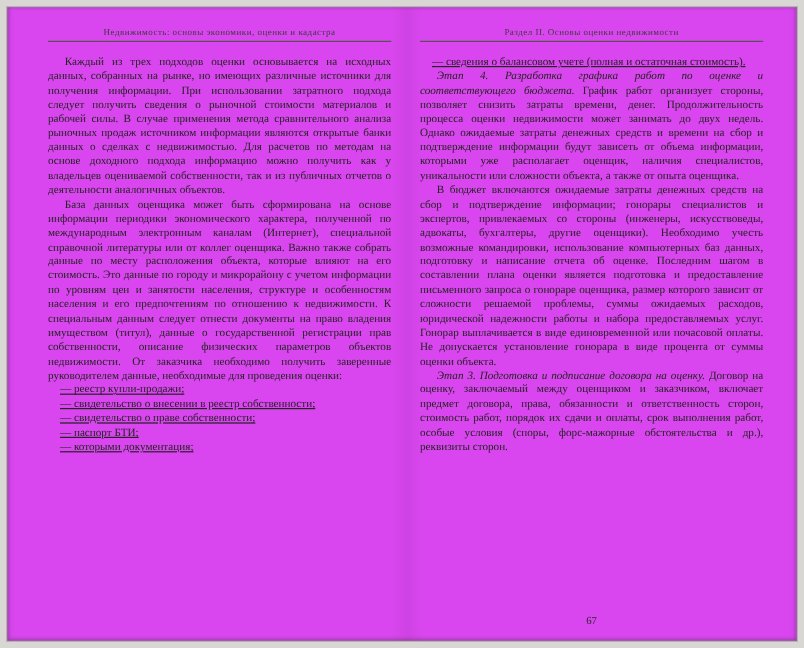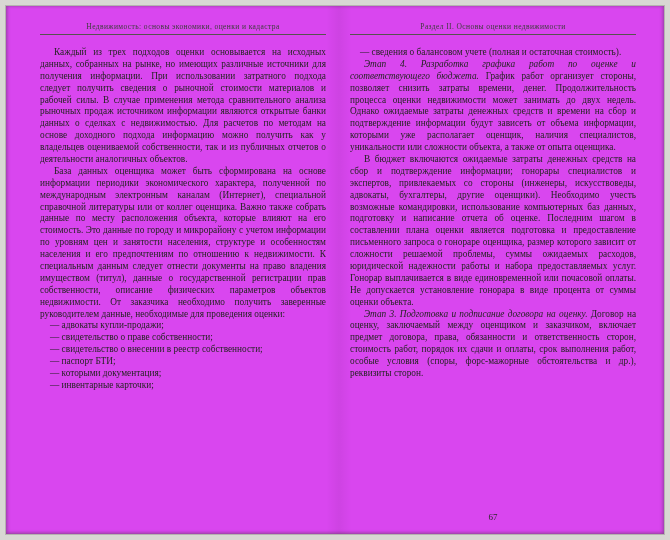--- a/index.html
+++ b/index.html
@@ -45,21 +45,21 @@
     white-space: nowrap;
     overflow: hidden;
   }
   .body-text {
     font-size: 9.3px;
     line-height: 1.28;
     text-align: justify;
     color: #242422;
   }
   .body-text p { margin: 0; text-indent: 14px; }
-  .doc-list { margin: 0; }
+  .doc-list { margin: 0; text-decoration: underline; }
   .list-item {
     padding-left: 24px;
     text-indent: -14px;
     text-align: left;
   }
   .stage-lead { font-style: italic; margin-top: 21px; }
   .page-number {
     position: absolute;
     bottom: 0;
     left: 0; right: 0;
@@ -75,26 +75,25 @@
   <div class="spine"></div>
 
   <div class="page left">
     <div class="running-head">
       <span>Недвижимость: основы экономики, оценки и кадастра</span>
     </div>
     <div class="body-text">
       <p>Каждый из трех подходов оценки основывается на исходных данных, собранных на рынке, но имеющих различные источники для получения информации. При использовании затратного подхода следует получить сведения о рыночной стоимости материалов и рабочей силы. В случае применения метода сравнительного анализа рыночных продаж источником информации являются открытые банки данных о сделках с недвижимостью. Для расчетов по методам на основе доходного подхода информацию можно получить как у владельцев оцениваемой собственности, так и из публичных отчетов о деятельности аналогичных объектов.</p>
       <p>База данных оценщика может быть сформирована на основе информации периодики экономического характера, полученной по международным электронным каналам (Интернет), специальной справочной литературы или от коллег оценщика. Важно также собрать данные по месту расположения объекта, которые влияют на его стоимость. Это данные по городу и микрорайону с учетом информации по уровням цен и занятости населения, структуре и особенностям населения и его предпочтениям по отношению к недвижимости. К специальным данным следует отнести документы на право владения имуществом (титул), данные о государственной регистрации прав собственности, описание физических параметров объектов недвижимости. От заказчика необходимо получить заверенные руководителем данные, необходимые для проведения оценки:</p>
       <div class="doc-list">
-        <div class="list-item">— адвокаты купли-продажи;</div>
+        <div class="list-item">— реестр купли-продажи;</div>
+        <div class="list-item">— свидетельство о внесении в реестр собственности;</div>
         <div class="list-item">— свидетельство о праве собственности;</div>
-        <div class="list-item">— свидетельство о внесении в реестр собственности;</div>
         <div class="list-item">— паспорт БТИ;</div>
         <div class="list-item">— которыми документация;</div>
-        <div class="list-item">— инвентарные карточки;</div>
       </div>
     </div>
   </div>
 
   <div class="page right">
     <div class="running-head">
       <span>Раздел II. Основы оценки недвижимости</span>
     </div>
     <div class="body-text">
       <div class="doc-list">

